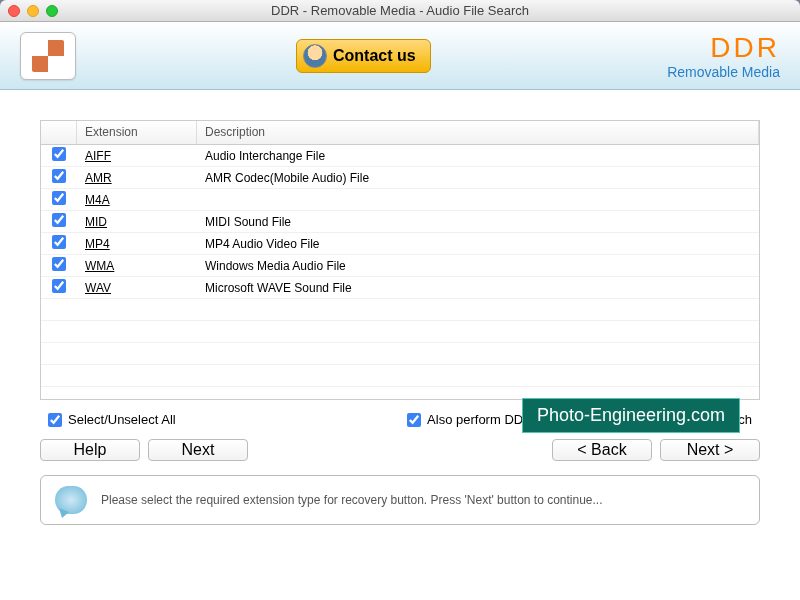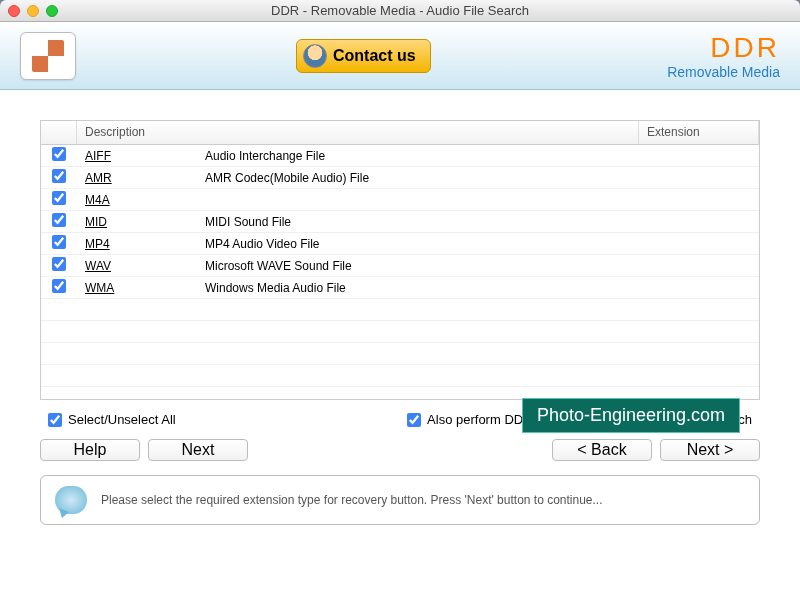--- a/index.html
+++ b/index.html
@@ -70,22 +70,22 @@
     <div class="banner-right">
       <div class="ddr-text">DDR</div>
       <div class="rm-text">Removable Media</div>
     </div>
   </div>
 
   <div class="content">
     <div class="table-wrap">
       <div class="thead">
         <div class="th th-check"></div>
+        <div class="th th-ext">Extension</div>
         <div class="th th-desc">Description</div>
-        <div class="th th-ext">Extension</div>
       </div>
       <div class="tbody" id="tbody">
           <div class="trow">
     <div class="td-check"><input type="checkbox" class="chk" checked="" style=""></div>
     <div class="td-ext">AIFF</div>
     <div class="td-desc">Audio Interchange File</div>
           </div>
           <div class="trow">
     <div class="td-check"><input type="checkbox" class="chk" checked="" style=""></div>
     <div class="td-ext">AMR</div>
@@ -100,27 +100,27 @@
     <div class="td-ext">MID</div>
     <div class="td-desc">MIDI Sound File</div>
           </div>
           <div class="trow">
     <div class="td-check"><input type="checkbox" class="chk" checked="" style=""></div>
     <div class="td-ext">MP4</div>
     <div class="td-desc">MP4 Audio Video File</div>
           </div>
           <div class="trow">
     <div class="td-check"><input type="checkbox" class="chk" checked="" style=""></div>
-    <div class="td-ext">WAV</div>
-    <div class="td-desc">Microsoft WAVE Sound File</div>
+    <div class="td-ext">WMA</div>
+    <div class="td-desc">Windows Media Audio File</div>
           </div>
           <div class="trow">
     <div class="td-check"><input type="checkbox" class="chk" checked="" style=""></div>
-    <div class="td-ext">WMA</div>
-    <div class="td-desc">Windows Media Audio File</div>
+    <div class="td-ext">WAV</div>
+    <div class="td-desc">Microsoft WAVE Sound File</div>
           </div>
           <div class="trow"></div>
           <div class="trow"></div>
           <div class="trow"></div>
           <div class="trow"></div>
           <div class="trow"></div>
         </div>
     </div>
 
     <div class="opts-row">

